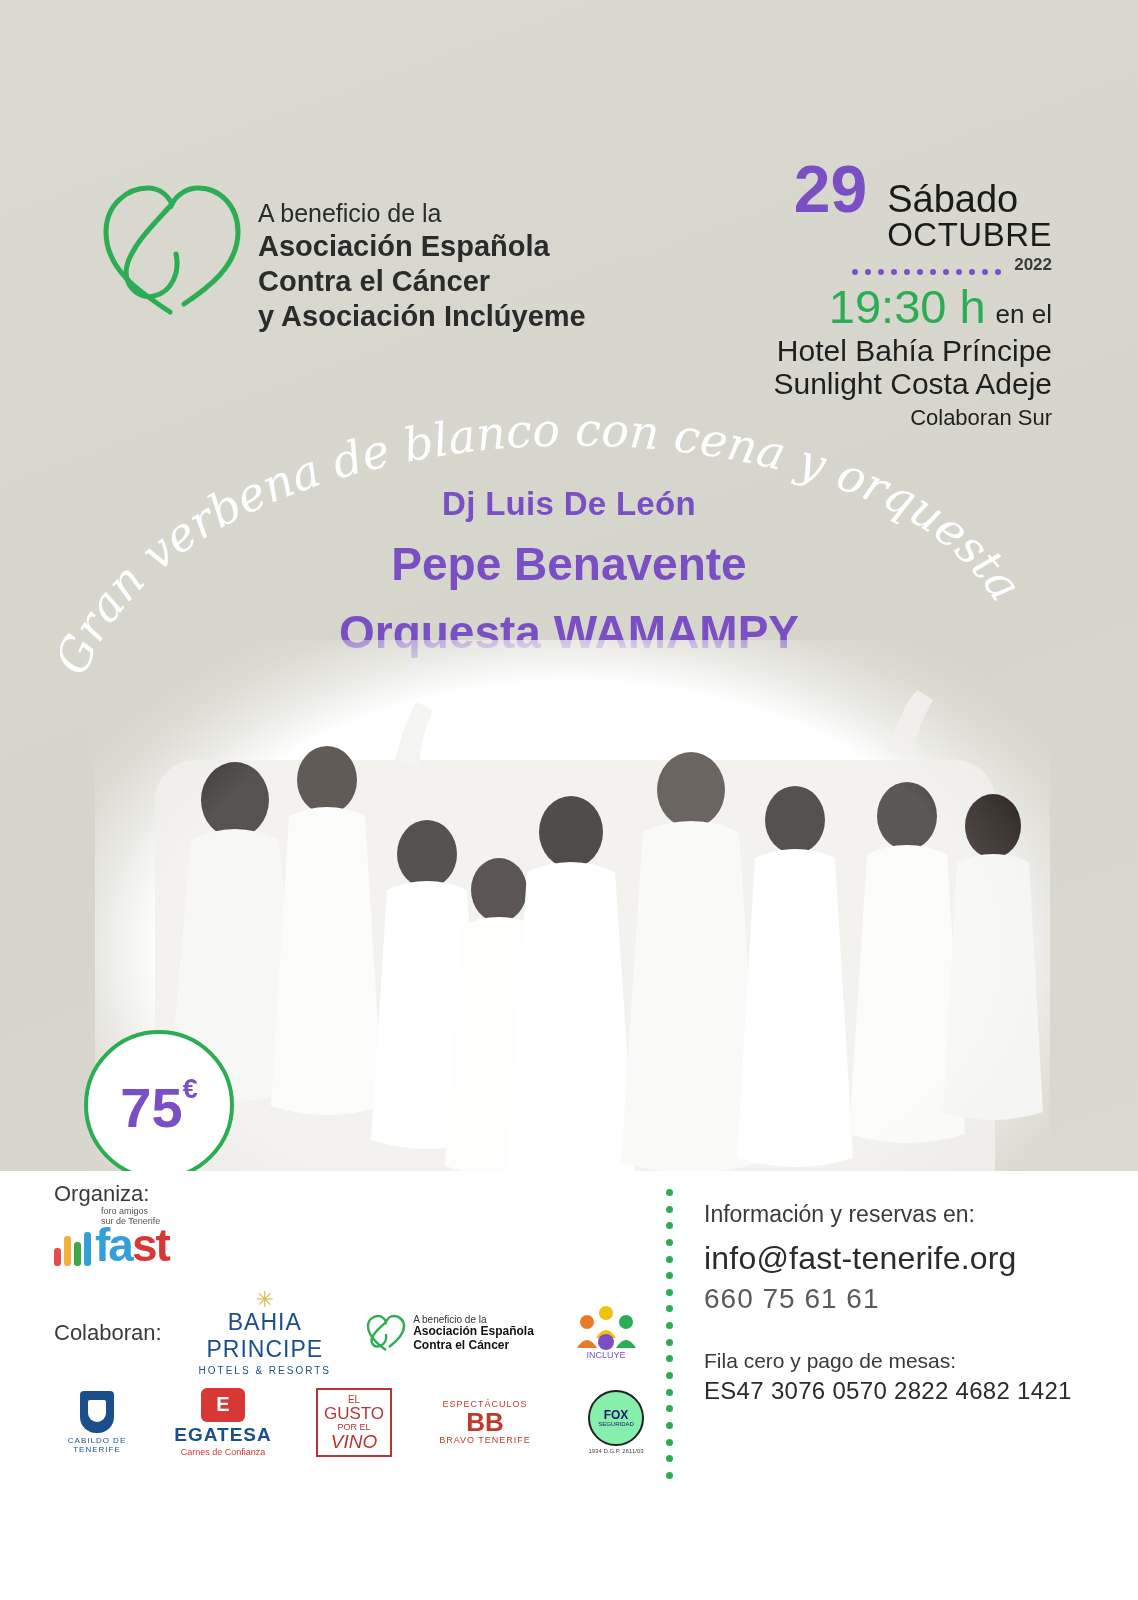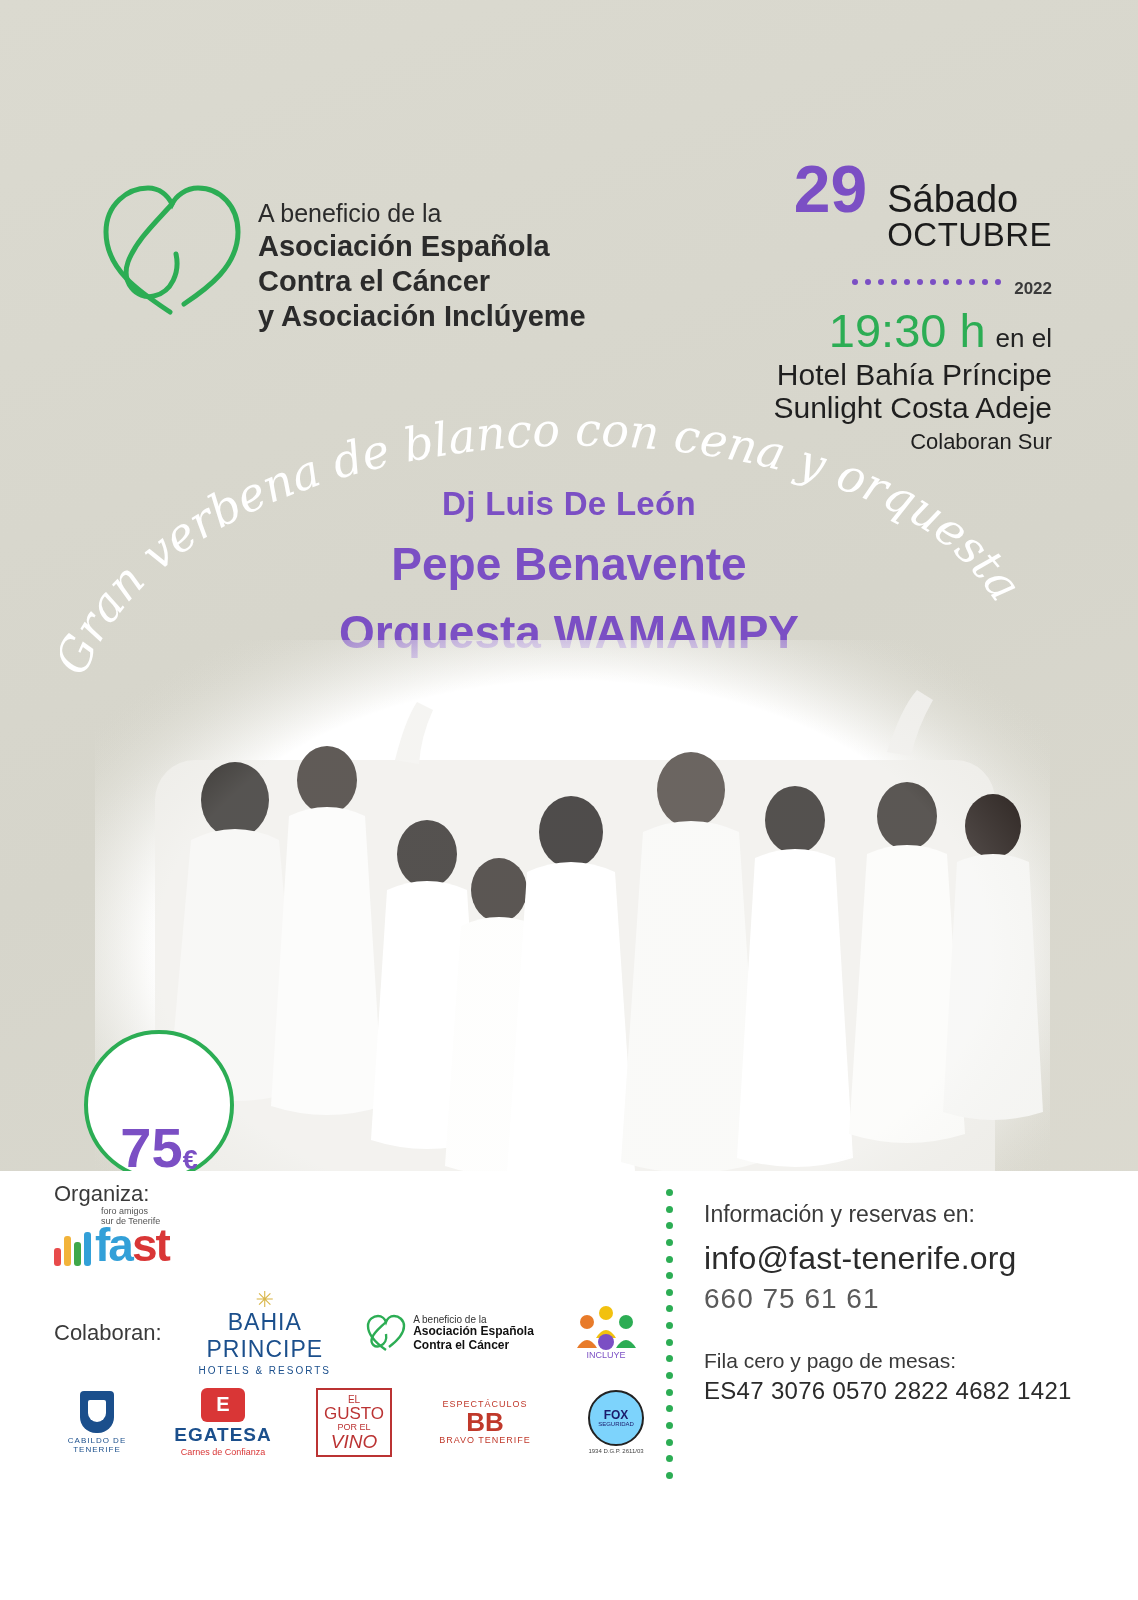--- a/index.html
+++ b/index.html
@@ -101,24 +101,24 @@
     font-size: 38px;
     line-height: 1;
   }
   .month {
     font-size: 33px;
     line-height: 1.05;
     letter-spacing: 0.5px;
   }
   .dots-row {
     display: flex;
-    align-items: flex-start;
+    align-items: flex-end;
     justify-content: flex-end;
     gap: 7px;
-    margin-top: 26px;
+    margin-top: 2px;
   }
   .dot {
     width: 6px;
     height: 6px;
     border-radius: 50%;
     background: #7b4fc4;
   }
   .year {
     font-size: 17px;
     font-weight: bold;
@@ -208,21 +208,21 @@
   .price-badge {
     position: absolute;
     left: 84px;
     top: 1030px;
     width: 150px;
     height: 150px;
     border-radius: 50%;
     background: #ffffff;
     border: 4px solid #2cad54;
     display: flex;
-    align-items: flex-end;
+    align-items: flex-start;
     justify-content: center;
     box-sizing: border-box;
   }
   .price-num {
     font-size: 56px;
     font-weight: bold;
     color: #7b4fc4;
     line-height: 1;
     margin-top: 46px;
   }
@@ -372,21 +372,21 @@
   .vino-v  { font-size:19px; color:#b33; font-style:italic; line-height:1;}
 
   .bravo { width: 110px; text-align:center;}
   .bravo-top { font-size:9px; color:#c0392b; letter-spacing:1px;}
   .bravo-mark { font-size:26px; color:#c0392b; font-weight:bold; line-height:1;}
   .bravo-bot { font-size:9px; color:#c0392b; letter-spacing:1px;}
 
   .fox { width: 96px; text-align:center;}
   .fox-badge {
     width:52px;height:52px;margin:0 auto;border-radius:50%;
-    background:#7dd3fc;border:2px solid #222;
+    background:#86efac;border:2px solid #222;
     display:flex;align-items:center;justify-content:center;
     flex-direction:column;
   }
   .fox-badge b { font-size:12px; color:#1b1b6b; line-height:1;}
   .fox-badge i { font-size:6px; color:#1b1b6b; font-style:normal;}
   .fox-foot { font-size:6px; color:#444; margin-top:2px;}
 
   
   .dot-col {
     position: absolute;

